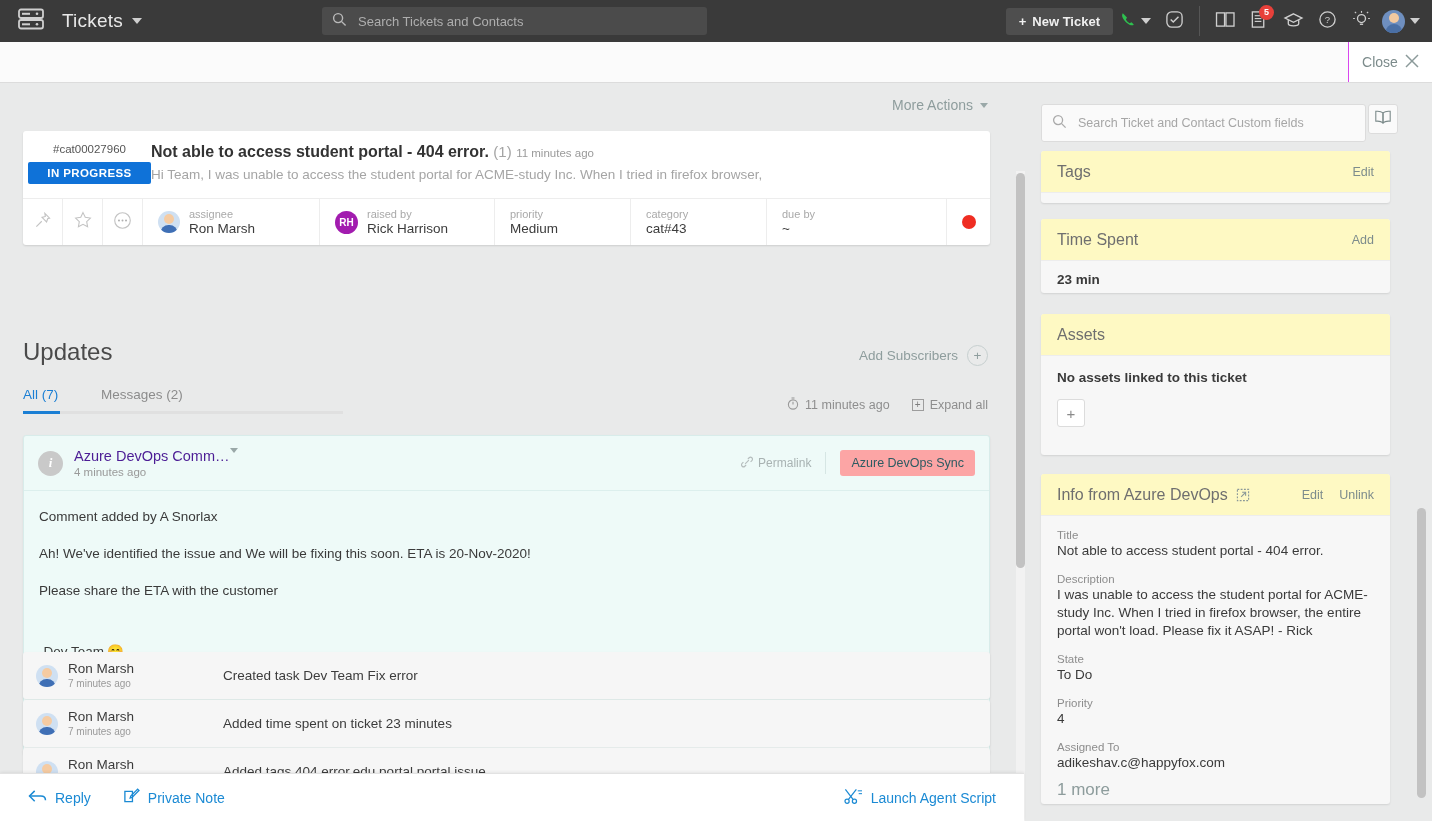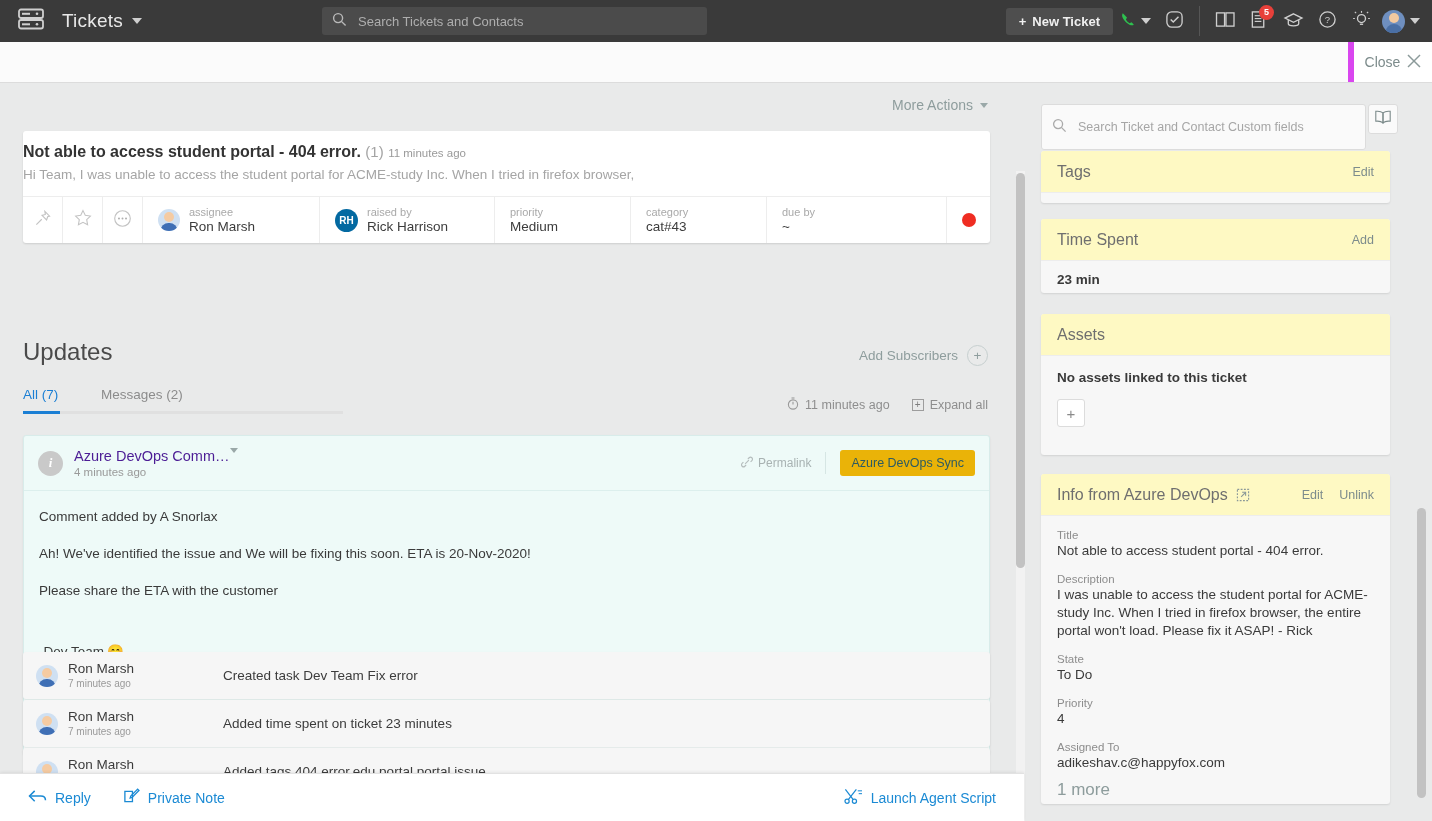--- a/index.html
+++ b/index.html
@@ -65,21 +65,21 @@
     width:17px; height:9px; border-radius:9px 9px 0 0; background:#4a6fa5;
   }
 
   
   #closebar {
     position: absolute; left: 0; top: 42px; width: 1432px; height: 41px;
     background: #fbfbfb; border-bottom: 1px solid #dcdcdc;
   }
   #close-btn {
     position: absolute; right: 0; top: 0; height: 40px; width: 84px;
-    border-left: 6px solid #d946ef;
+    border-left: 1px solid #d946ef;
     display: flex; align-items: center; justify-content: center; gap: 7px;
     color: #7c8b8b; font-size: 14px; cursor: pointer; background: #fff;
   }
 
   
   #main {
     position: absolute; left: 0; top: 83px; width: 1030px; height: 738px;
     background: #e9eaea; overflow: hidden;
   }
   #more-actions {
@@ -114,21 +114,21 @@
     border-right: 1px solid #ededed; cursor: pointer;
   }
   .f-label { font-size: 11px; color: #a9a9a9; line-height: 14px; }
   .f-value { font-size: 13.5px; color: #3c3c3c; line-height: 16px; }
   .av-circle {
     width: 22px; height: 22px; border-radius: 50%; background: #cfe0f2; overflow:hidden; position:relative; flex:none;
   }
   .av-circle::before{content:'';position:absolute;left:50%;top:3px;transform:translateX(-50%);width:10px;height:10px;border-radius:50%;background:#f5cba2;}
   .av-circle::after{content:'';position:absolute;left:50%;bottom:0;transform:translateX(-50%);width:17px;height:8px;border-radius:8px 8px 0 0;background:#3f6fb5;}
   .av-initials {
-    width: 23px; height: 23px; border-radius: 50%; background: #0369a1; color: #fff;
+    width: 23px; height: 23px; border-radius: 50%; background: #a21caf; color: #fff;
     font-size: 10px; font-weight: bold; display: flex; align-items: center; justify-content: center; flex: none;
   }
   .red-dot { width: 14px; height: 14px; border-radius: 50%; background: #ef2d22; }
 
   
   #updates-title { position: absolute; left: 23px; top: 255px; font-size: 24px; color: #4a4a4a; }
   #add-subs { position: absolute; right: 42px; top: 262px; display: flex; align-items: center; gap: 9px; cursor: pointer; }
   #add-subs span { color: #8e9d9d; font-size: 13.5px; }
   .circle-plus {
     width: 21px; height: 21px; border-radius: 50%; border: 1px solid #c6cfcf; color: #9aa8a8;
@@ -155,21 +155,21 @@
     width: 25px; height: 25px; border-radius: 50%; background: #c9c9c9; color: #fff;
     font-size: 13px; font-style: italic; font-family: "Liberation Serif", serif; font-weight: bold;
     display: flex; align-items: center; justify-content: center; margin-right: 11px; flex: none;
   }
   .cc-author { font-size: 14.5px; color: #4c1d95; display: flex; align-items: flex-start; }
   .cc-time { font-size: 11.5px; color: #9a9a9a; margin-top: 2px; }
   .cc-head-right { margin-left: auto; display: flex; align-items: center; gap: 14px; }
   .permalink { display: flex; align-items: center; gap: 5px; color: #a8b2b2; font-size: 12px; cursor: pointer; }
   .vdiv { width: 1px; height: 22px; background: #d6e6e4; }
   .sync-badge {
-    background: #eab308; color: #2d5b62; font-size: 12.5px; border-radius: 3px;
+    background: #fca5a5; color: #2d5b62; font-size: 12.5px; border-radius: 3px;
     padding: 6px 11px; cursor: pointer;
   }
   .cc-body { padding: 18px 15px 22px 15px; }
   .cc-body p { margin: 0 0 22px 0; font-size: 13.5px; color: #3a3a3a; }
   .cc-body p:last-child { margin-bottom: 0; }
   .workitem { display: flex; align-items: center; gap: 6px; font-size: 11.5px; color: #6a6a6a; margin-top: 6px; }
   .workitem b { font-weight: normal; color: #9aa8a8; }
   .cc-foot {
     border-top: 1px solid #dcefed; background: #f6fcfb; padding: 9px 15px 11px 15px;
     display: flex; align-items: flex-end; border-radius: 0 0 3px 3px;
@@ -204,21 +204,21 @@
   #bb-reply { margin-left: 28px; }
   #bb-note { margin-left: 32px; }
   #bb-script { margin-left: auto; margin-right: 28px; }
 
   
   #sidebar {
     position: absolute; right: 0; top: 83px; width: 402px; height: 738px;
     background: #e9eaea; overflow: hidden;
   }
   #side-search {
-    position: absolute; left: 11px; top: 21px; width: 325px; height: 46px;
+    position: absolute; left: 11px; top: 21px; width: 325px; height: 38px;
     background: #fafafa; border: 1px solid #dcdcdc; border-radius: 3px;
     display: flex; align-items: center; padding: 0 10px;
   }
   #side-search input {
     border: 0; outline: none; background: transparent; font-size: 12.5px; color: #444;
     font-family: "Liberation Sans", sans-serif; margin-left: 9px; width: 270px;
   }
   #side-search input::placeholder { color: #a6a6a6; }
   #side-book {
     position: absolute; left: 338px; top: 21px; width: 30px; height: 30px;
@@ -371,20 +371,24 @@
 
 <div id="main">
 
   <div id="more-actions">
     <span>More Actions</span>
     <span class="caret-gray"></span>
   </div>
 
   <div id="ticket-card">
     <div class="tc-top">
+      <div class="tc-idcol">
+        <div class="tc-id">#cat00027960</div>
+        <div class="tc-status">IN PROGRESS</div>
+      </div>
       <div style="flex:1;padding-right:16px;">
         <div>
           <span class="tc-subject">Not able to access student portal - 404 error.</span>
           <span class="tc-count">(1)</span>
           <span class="tc-time">11 minutes ago</span>
         </div>
         <div class="tc-snippet">Hi Team, I was unable to access the student portal for ACME-study Inc. When I tried in firefox browser,</div>
       </div>
     </div>
     <div class="tc-bottom">

